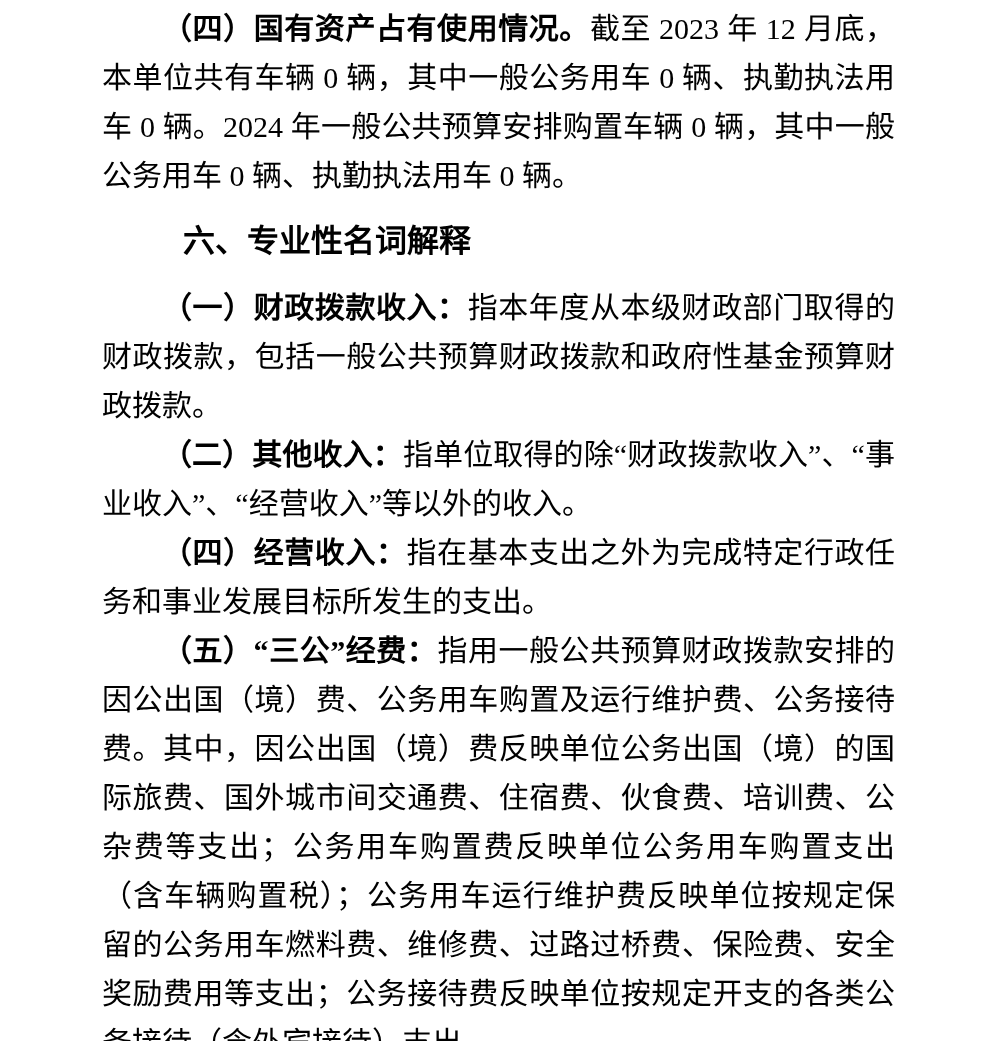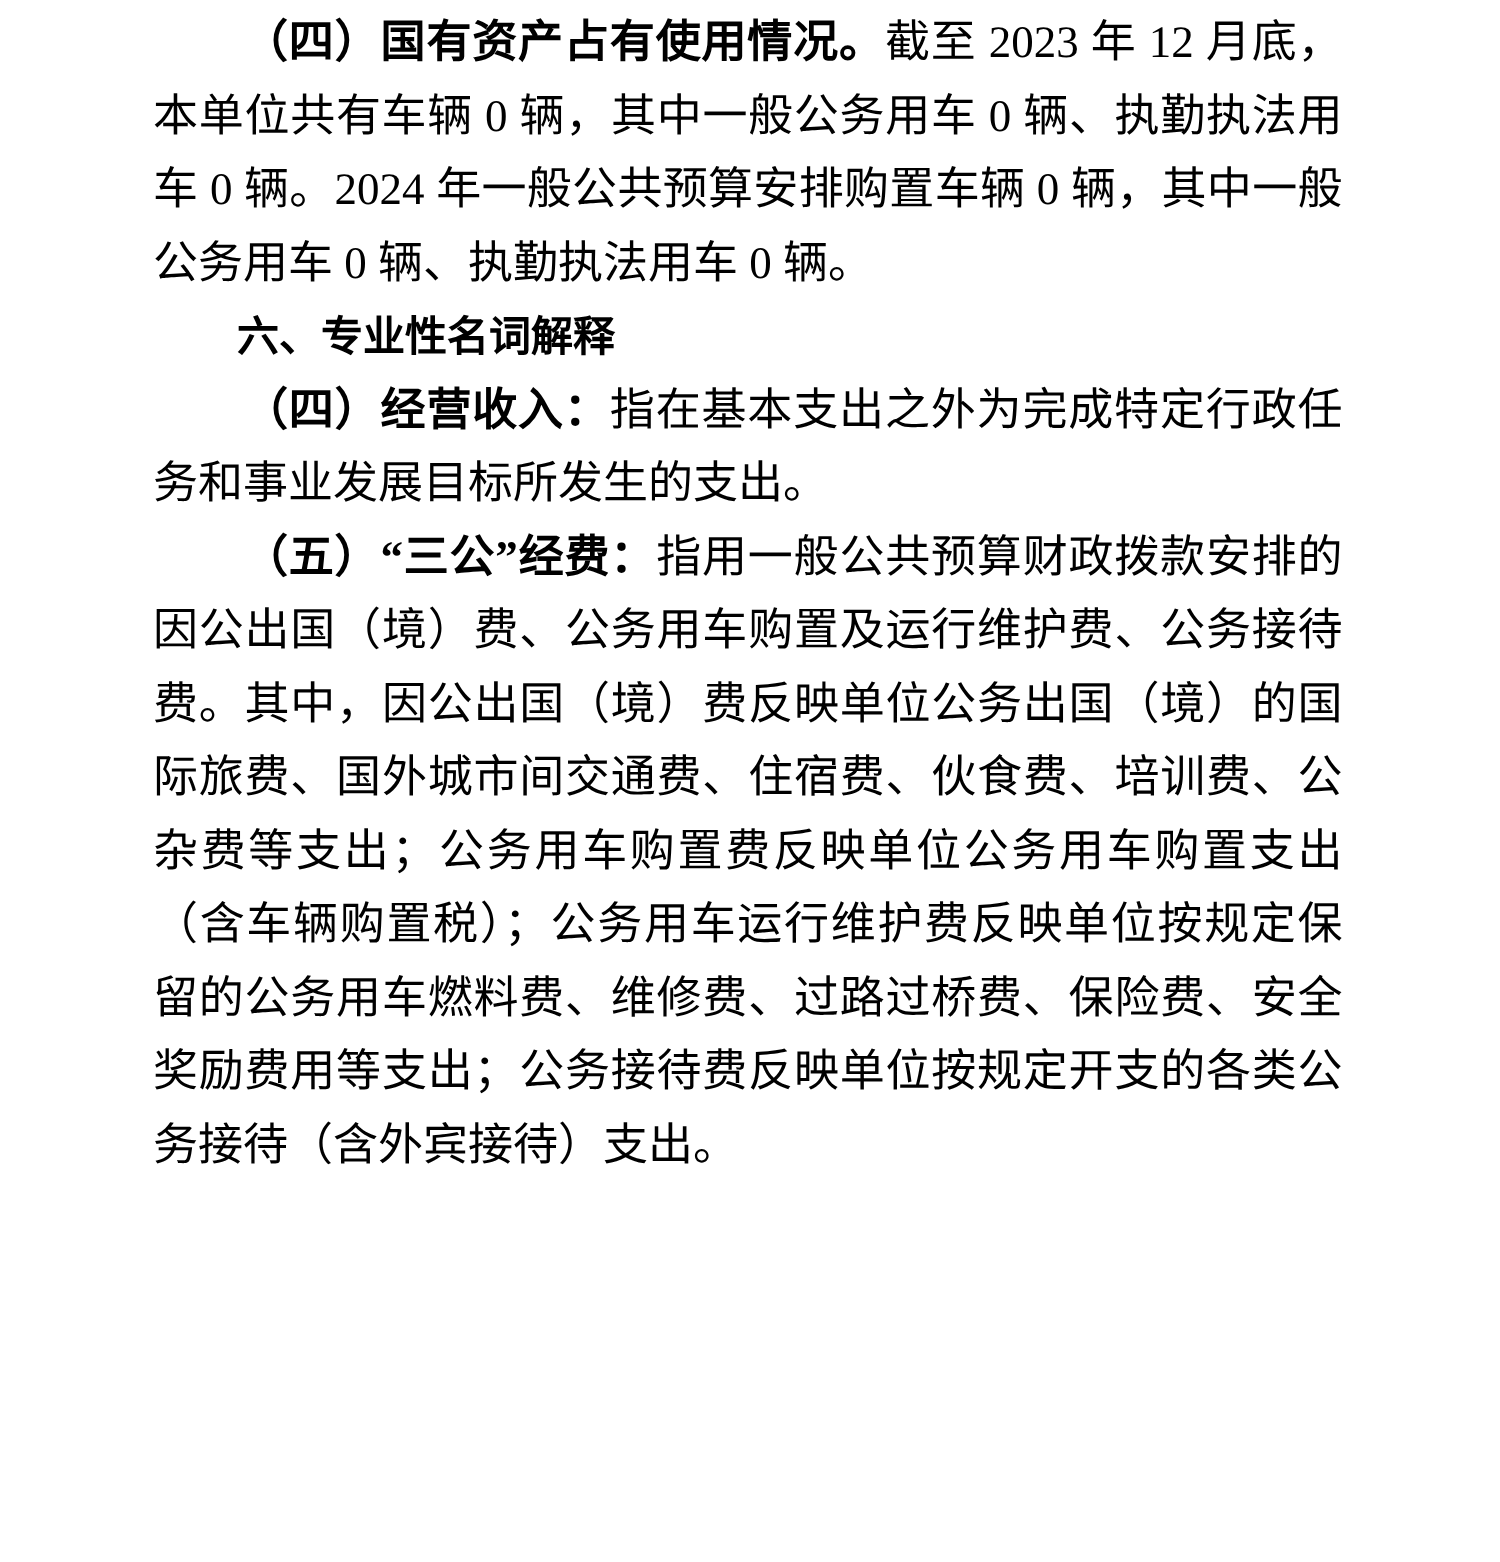--- a/index.html
+++ b/index.html
@@ -28,37 +28,39 @@
     text-align: justify;
     text-justify: inter-ideograph;
     text-indent: 2em;
     font-weight: normal;
     word-break: break-all;
   }
   .lead {
     font-weight: bold;
   }
   .section-heading {
-    margin: 0;
-    font-size: 28px;
+    margin: 17px;
+    font-size: 32px;
     line-height: 49px;
     text-indent: 2em;
     font-family: "Liberation Sans", "DejaVu Sans", sans-serif;
     font-weight: bold;
   }
 </style>
 </head>
 <body>
 
 <div class="page">
 
   <p class="body-para"><span class="lead">（四）国有资产占有使用情况。</span><span>截至 2023 年 12 月底，本单位共有车辆 0 辆，其中一般公务用车 0 辆、执勤执法用车 0 辆。2024 年一般公共预算安排购置车辆 0 辆，其中一般公务用车 0 辆、执勤执法用车 0 辆。</span></p>
 
   <h2 class="section-heading">六、专业性名词解释</h2>
 
+  <p class="body-para"><span class="lead">（一）财政拨款收入：</span><span>指本年度从本级财政部门取得的财政拨款，包括一般公共预算财政拨款和政府性基金预算财政拨款。</span></p>
 
+  <p class="body-para"><span class="lead">（二）其他收入：</span><span>指单位取得的除“财政拨款收入”、“事业收入”、“经营收入”等以外的收入。</span></p>
 
 
   <p class="body-para"><span class="lead">（四）经营收入：</span><span>指在基本支出之外为完成特定行政任务和事业发展目标所发生的支出。</span></p>
 
   <p class="body-para"><span class="lead">（五）“三公”经费：</span><span>指用一般公共预算财政拨款安排的因公出国（境）费、公务用车购置及运行维护费、公务接待费。其中，因公出国（境）费反映单位公务出国（境）的国际旅费、国外城市间交通费、住宿费、伙食费、培训费、公杂费等支出；公务用车购置费反映单位公务用车购置支出（含车辆购置税）；公务用车运行维护费反映单位按规定保留的公务用车燃料费、维修费、过路过桥费、保险费、安全奖励费用等支出；公务接待费反映单位按规定开支的各类公务接待（含外宾接待）支出。</span></p>
 
 </div>
 
 </body></html>

